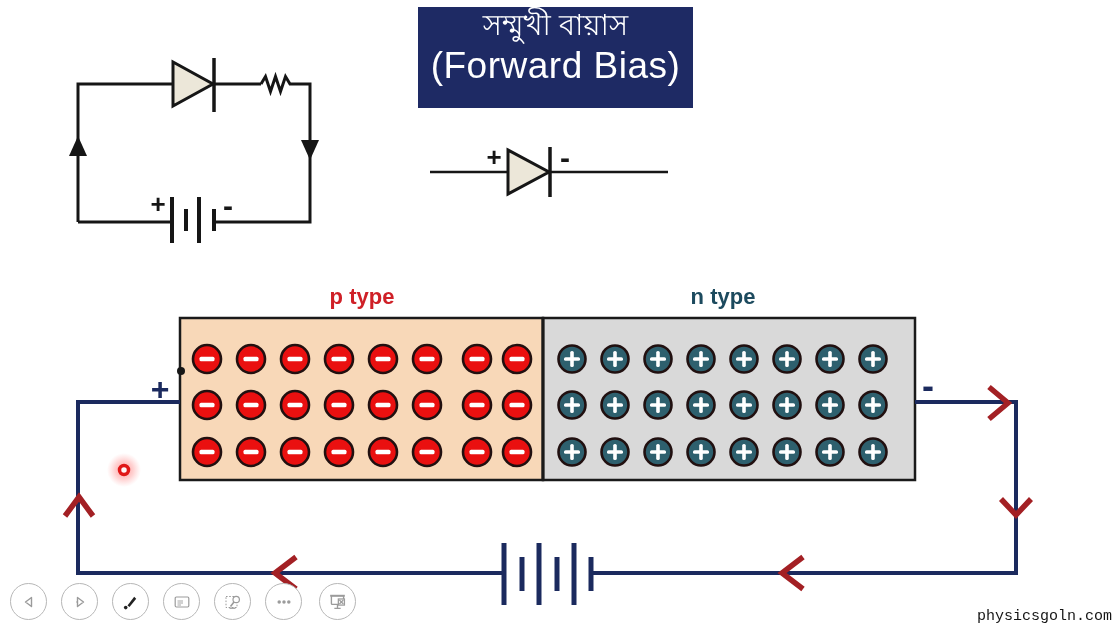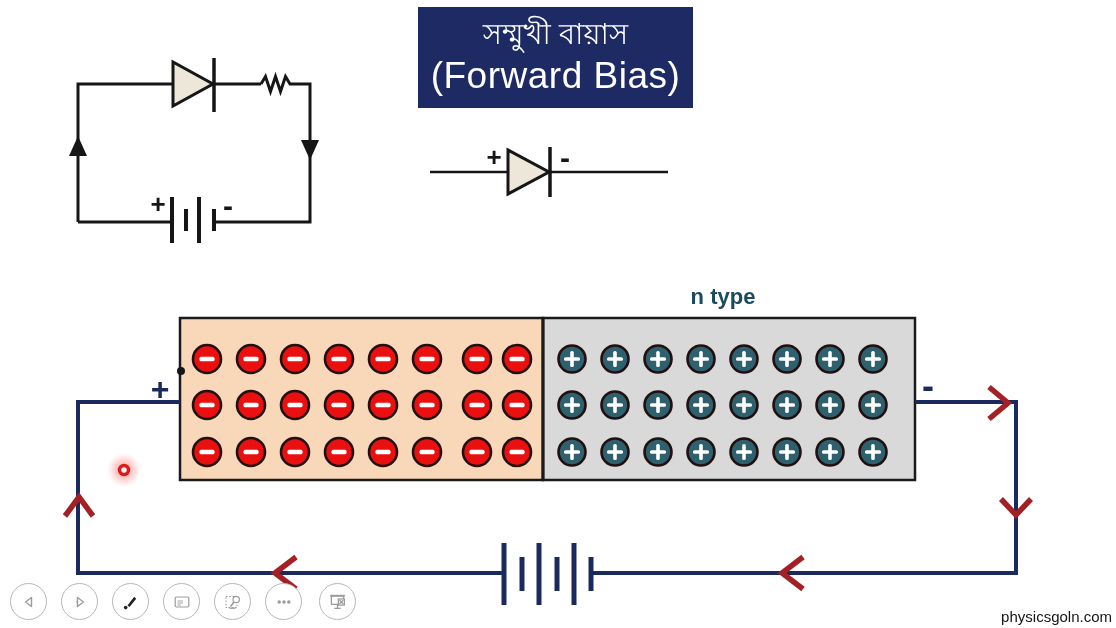--- a/index.html
+++ b/index.html
@@ -1,31 +1,31 @@
 <!DOCTYPE html>
 <html style="--banner-bg: #1e2a64; --banner-fg: #ffffff; --wire: #1b2a5e; --arrow: #a32024; --p-label: #cf2027; --n-label: #1c4a5e;"><head>
 <meta charset="utf-8">
 <style>
   html,body{margin:0;padding:0;background:#fff;}
   .canvas{position:relative;width:1116px;height:628px;background:#ffffff;overflow:hidden;
           font-family:"Liberation Sans",sans-serif;}
   
   .banner{position:absolute;left:418px;top:7px;width:275px;height:101px;
           background:var(--banner-bg,#1e2a64);color:var(--banner-fg,#fff);
-          display:flex;flex-direction:column;align-items:center;justify-content:center;
+          display:flex;flex-direction:column;align-items:center;justify-content:flex-start;
           text-align:center;line-height:1.25;}
   .banner .bn{font-size:29px;}
   .banner .en{font-size:37px;letter-spacing:.5px;}
   
   .region-label{position:absolute;top:284px;width:160px;text-align:center;
                 font-weight:bold;font-size:22px;}
   .p-label{left:282px;color:var(--p-label,#cf2027);}
   .n-label{left:643px;color:var(--n-label,#1c4a5e);}
   
-  .watermark{position:absolute;right:4px;bottom:3px;font-size:15px;color:#151515;}
+  .watermark{position:absolute;right:4px;bottom:3px;font-size:15px;color:#151515;font-family:Liberation Mono, monospace;}
   
   .toolbar{position:absolute;left:0;top:583px;height:40px;}
   .tb-btn{position:absolute;width:37px;height:37px;border:1.5px solid #b7b7b7;border-radius:50%;
           background:#fff;box-sizing:border-box;display:flex;align-items:center;justify-content:center;}
   
   .wire{stroke:var(--wire,#1b2a5e);fill:none;}
   .chev{stroke:var(--arrow,#a32024);fill:none;}
   svg text{font-family:"Liberation Sans",sans-serif;}
 </style>
 </head>
@@ -223,20 +223,21 @@
       <circle cx="124" cy="470" r="17" fill="url(#laserGlow)"></circle>
       <circle cx="124" cy="470" r="4.5" fill="#fff" fill-opacity="0.9" stroke="#e01818" stroke-width="3.5"></circle>
     </g>
   </svg>
 
   <div class="banner">
     <div class="bn">সম্মুখী বায়াস</div>
     <div class="en">(Forward Bias)</div>
   </div>
 
+  <div class="region-label p-label">p type</div>
   <div class="region-label n-label">n type</div>
 
   <div class="toolbar">
     <div class="tb-btn" style="left:10px;">
       <svg width="20" height="20" viewBox="0 0 20 20">
         <path d="M12.5 5.5 L6.5 10 L12.5 14.5 Z" fill="none" stroke="#9b9b9b" stroke-width="1.4" stroke-linejoin="round"></path>
       </svg>
     </div>
     <div class="tb-btn" style="left:61px;">
       <svg width="20" height="20" viewBox="0 0 20 20">

